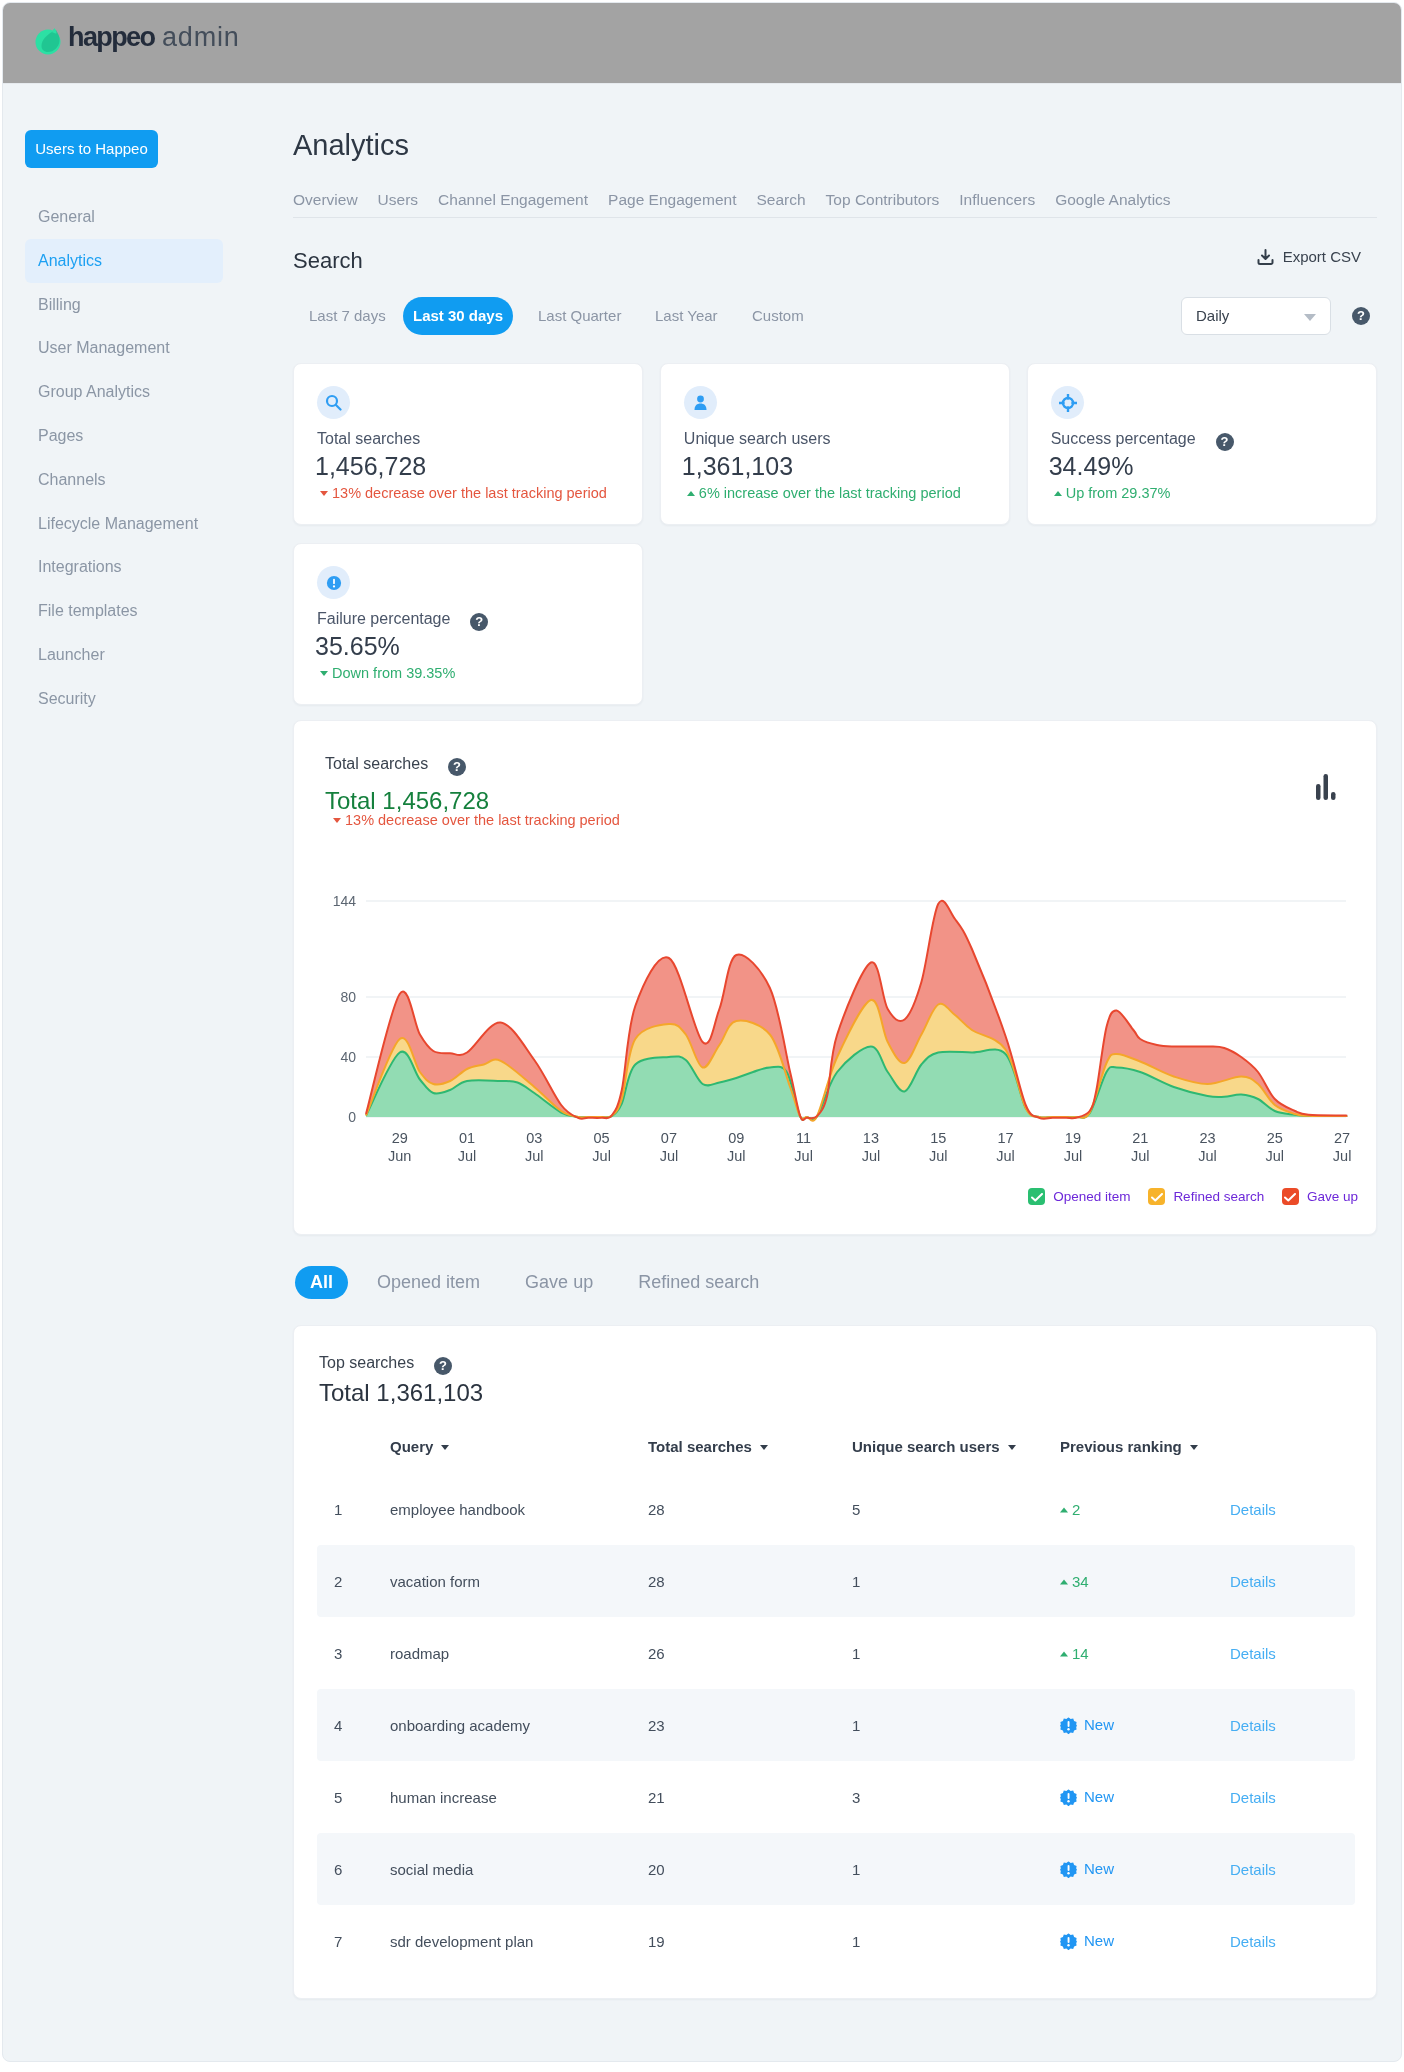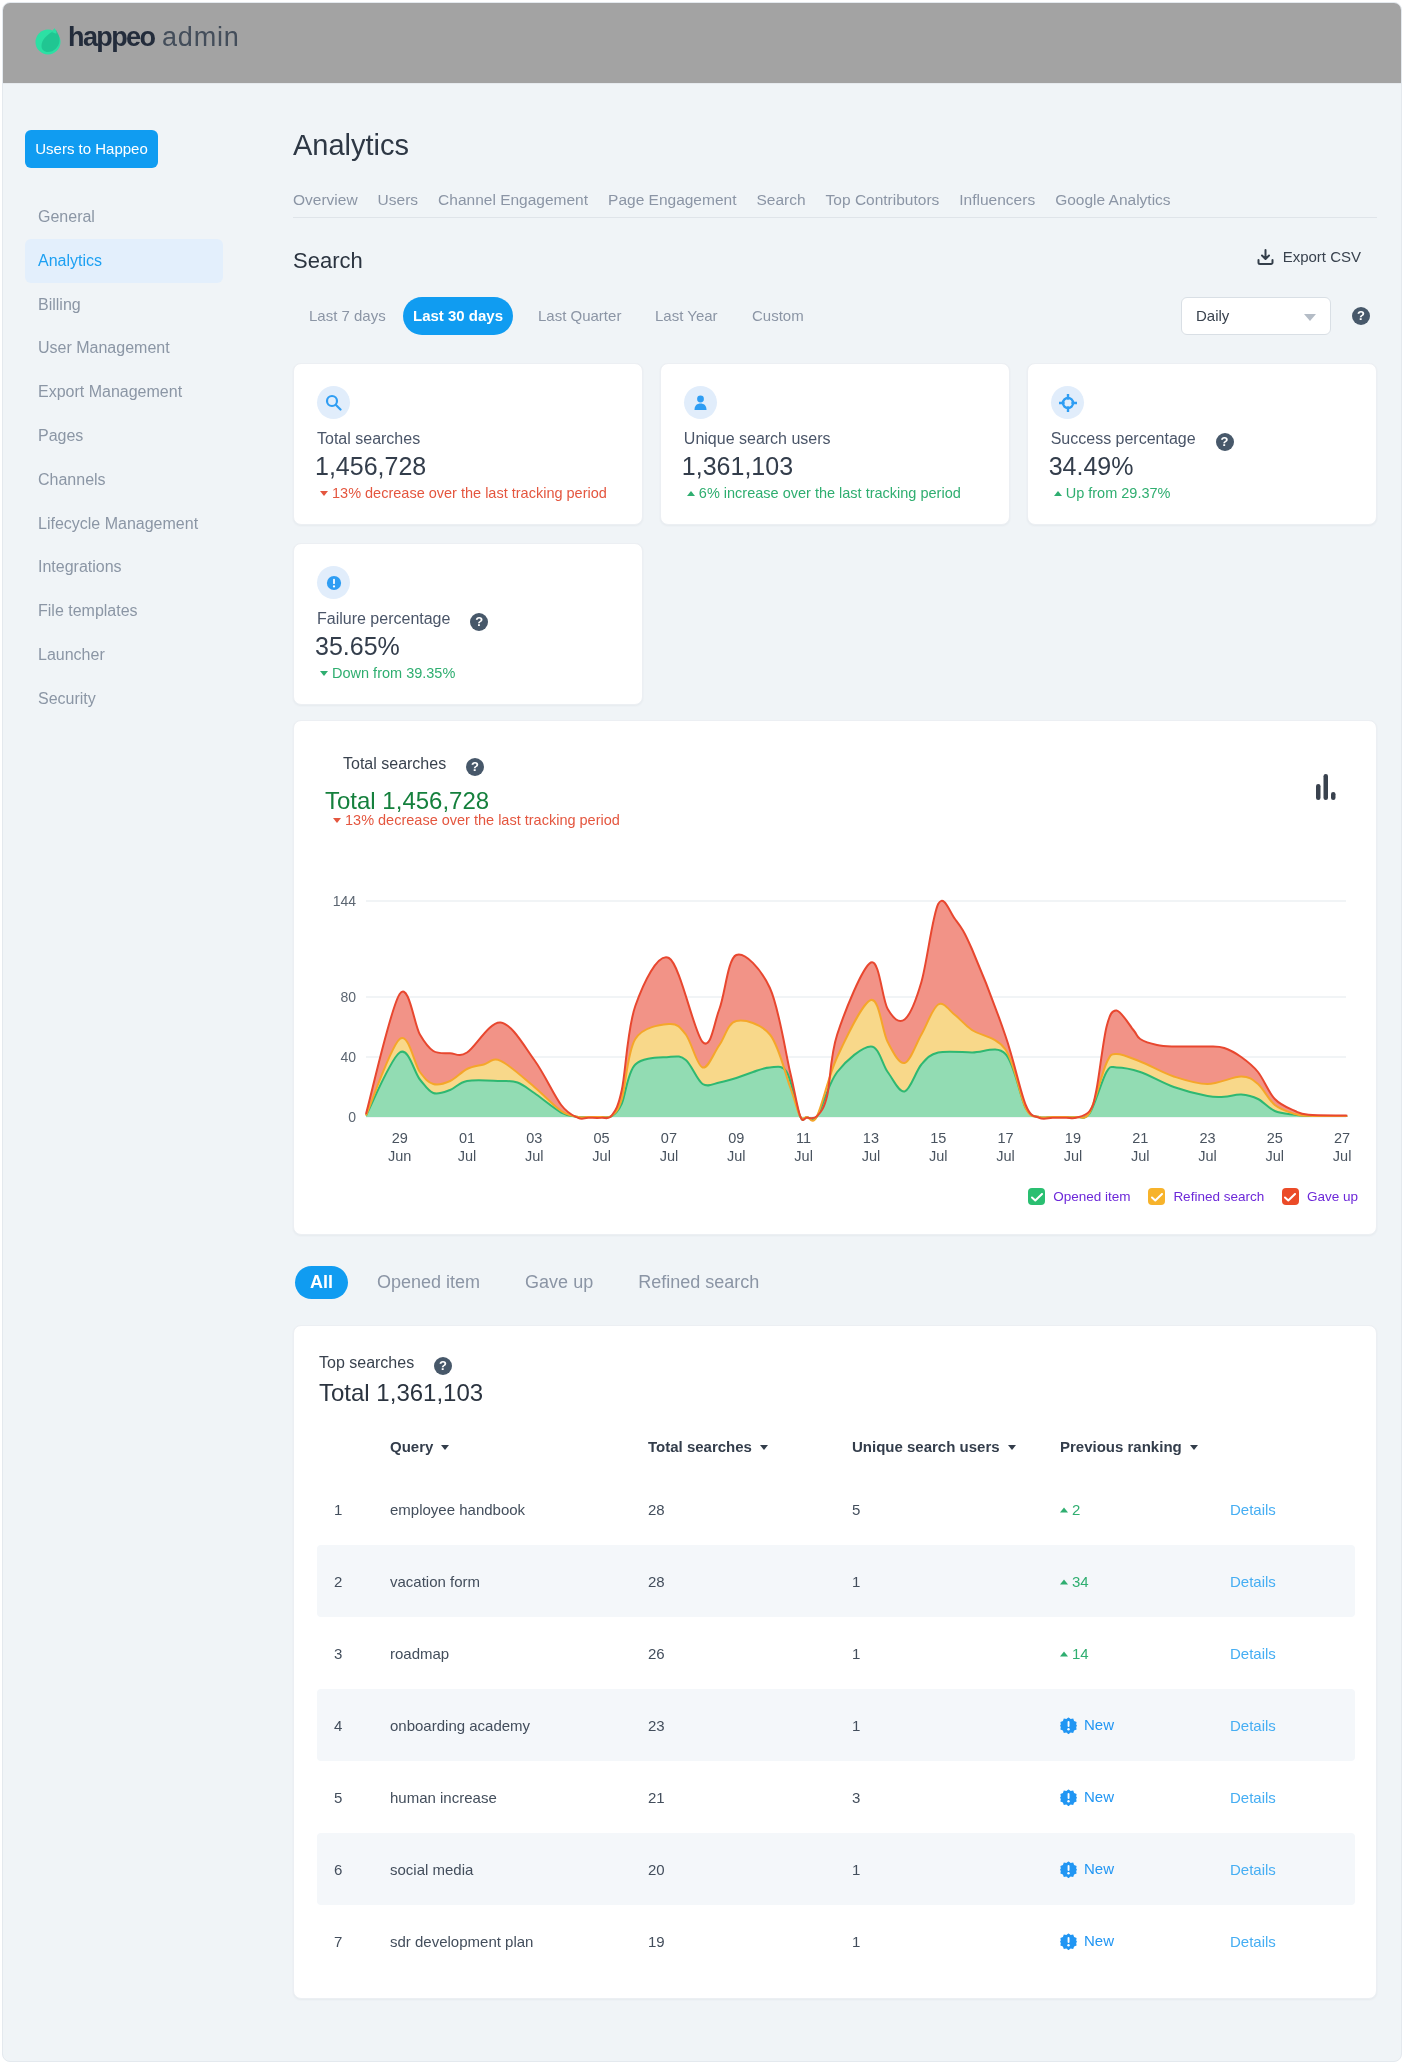--- a/index.html
+++ b/index.html
@@ -35,21 +35,21 @@
 .cicon { position:absolute; left:23px; top:22px; width:33px; height:33px; border-radius:50%; background:#e1edfb; }
 .cicon svg { position:absolute; left:8px; top:8px; }
 .clabel { position:absolute; left:23px; top:66px; font-size:16px; color:#4a5568; }
 .cnum { position:absolute; left:21px; top:88px; font-size:25px; color:#333d4b; }
 .cchange { position:absolute; left:26px; top:121px; font-size:14.5px; }
 .red { color:#e4563f; } .grn { color:#2fae70; }
 .up:before { content:""; display:inline-block; width:0; height:0; border-left:4px solid transparent; border-right:4px solid transparent; border-bottom:5.5px solid currentColor; margin-right:4px; vertical-align:2px; }
 .dn:before { content:""; display:inline-block; width:0; height:0; border-left:4px solid transparent; border-right:4px solid transparent; border-top:5.5px solid currentColor; margin-right:4px; vertical-align:2px; }
 
 .chartcard { position:absolute; top:717px; left:0; width:1084px; height:515px; background:#fff; border-radius:8px; box-shadow:0 1px 2px rgba(40,60,80,0.05); border:1px solid #eceff3; }
-.ct1 { position:absolute; left:31px; top:34px; font-size:16px; color:#39424e;margin-left:18px; }
+.ct1 { position:absolute; left:31px; top:34px; font-size:16px; color:#39424e; }
 .ct2 { position:absolute; left:31px; top:66px; font-size:24px; color:#15803d; }
 .ct3 { position:absolute; left:39px; top:91px; font-size:14.5px; }
 .legend { position:absolute; right:18px; top:467px; font-size:13.5px; color:#6d28d9; }
 .legend .it { margin-left:14px; }
 .lbox { display:inline-block; width:17px; height:17px; border-radius:4px; margin-right:8px; vertical-align:-4px; position:relative; }
 .lbox svg { position:absolute; left:2.5px; top:4.5px; }
 
 .fpills { position:absolute; top:1263px; left:0; font-size:18px; color:#8b95a5; }
 .fp { display:inline-block; height:33px; line-height:33px; }
 .fp.act { background:#109cf1; color:#fff; border-radius:17px; padding:0 15px; font-weight:600; }
@@ -78,21 +78,21 @@
     </svg>
     <div class="logo-t1">happeo</div>
     <div class="logo-t2">admin</div>
   </div>
   <div class="backbtn">Users to Happeo</div>
   <div class="menu">
     <div class="mi">General</div>
     <div class="mi act">Analytics</div>
     <div class="mi">Billing</div>
     <div class="mi">User Management</div>
-    <div class="mi">Export Management</div>
+    <div class="mi">Group Analytics</div>
     <div class="mi">Pages</div>
     <div class="mi">Channels</div>
     <div class="mi">Lifecycle Management</div>
     <div class="mi">Integrations</div>
     <div class="mi">File templates</div>
     <div class="mi">Launcher</div>
     <div class="mi">Security</div>
   </div>
   <div class="main">
     <h1>Analytics</h1>

